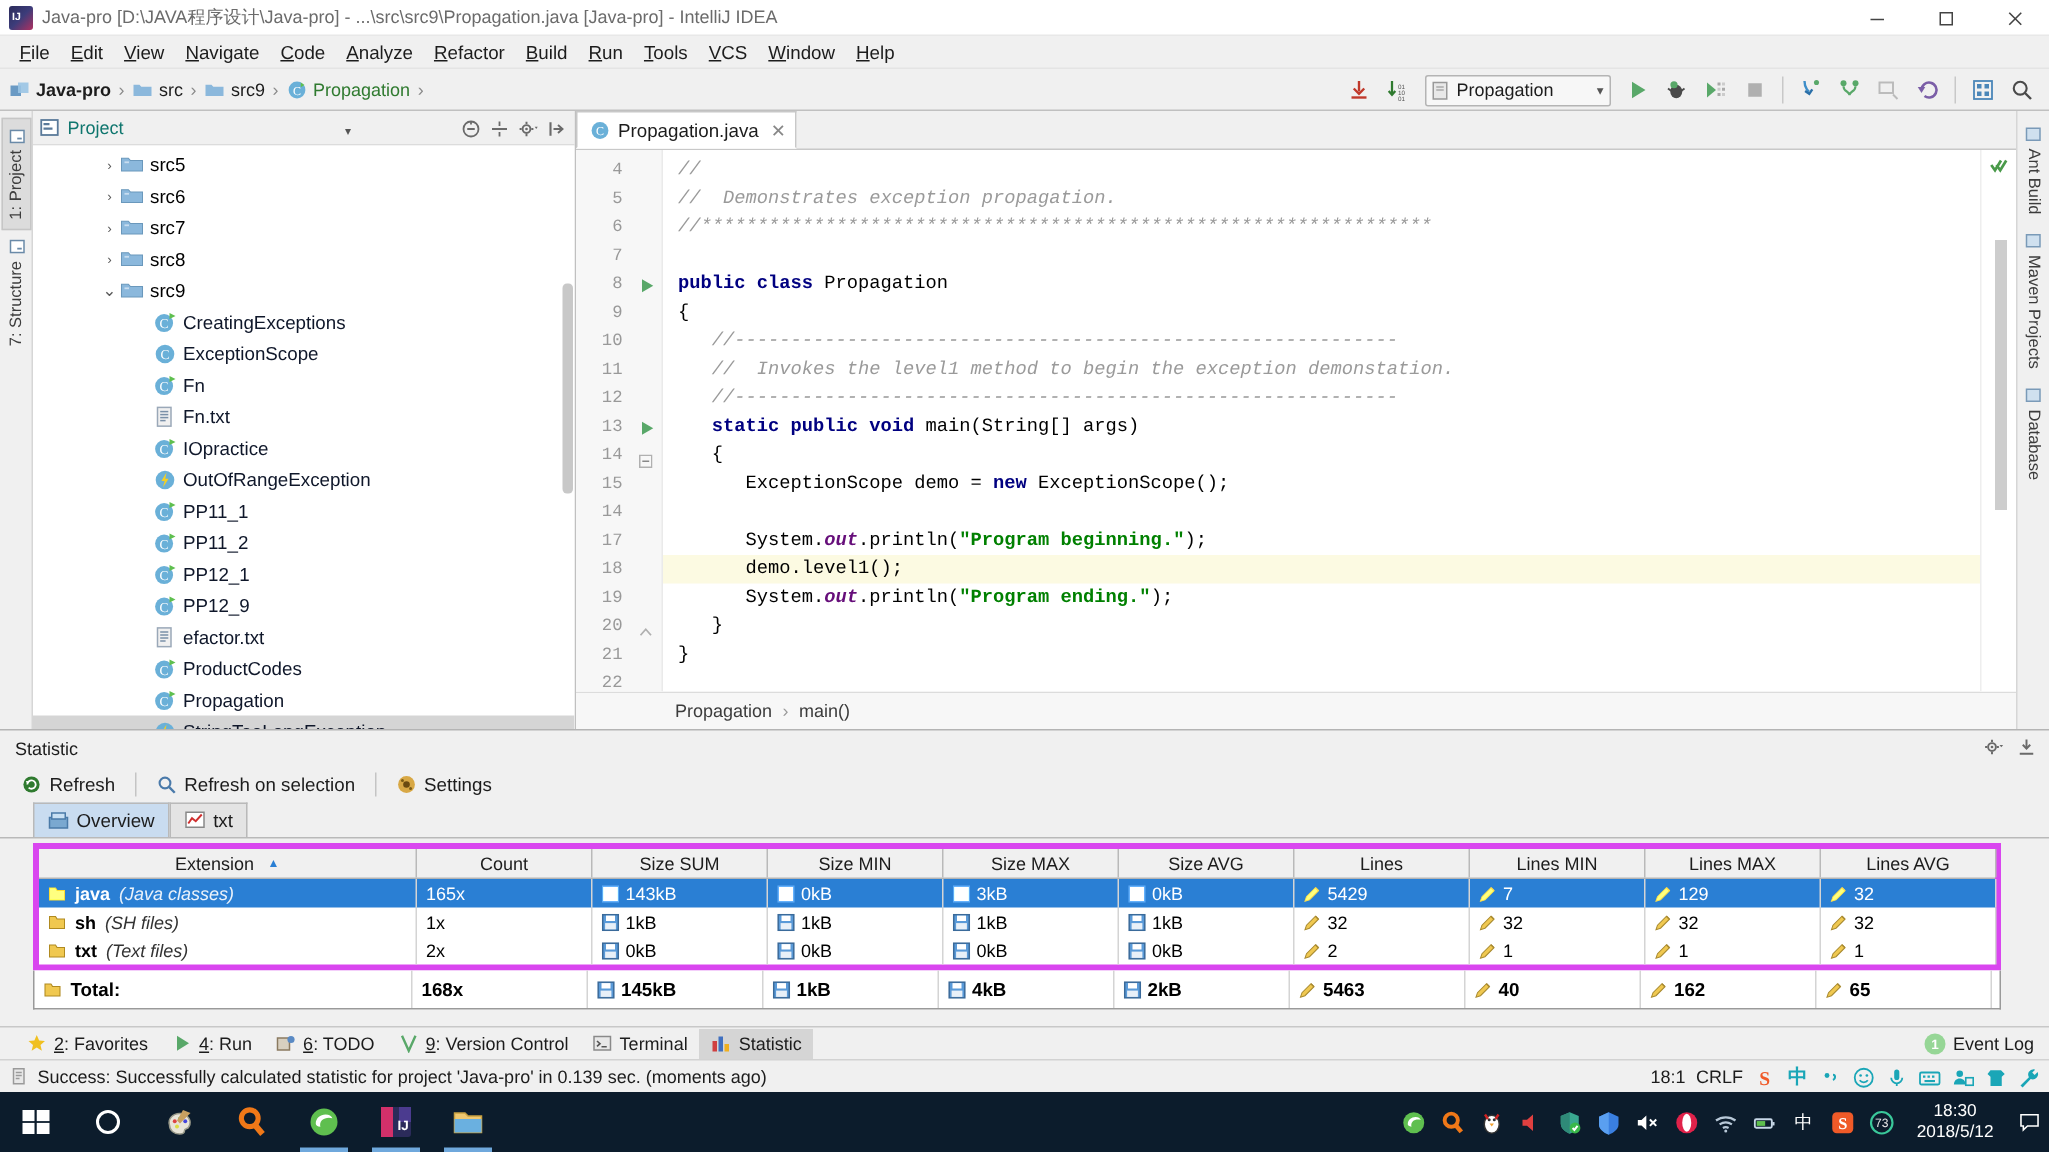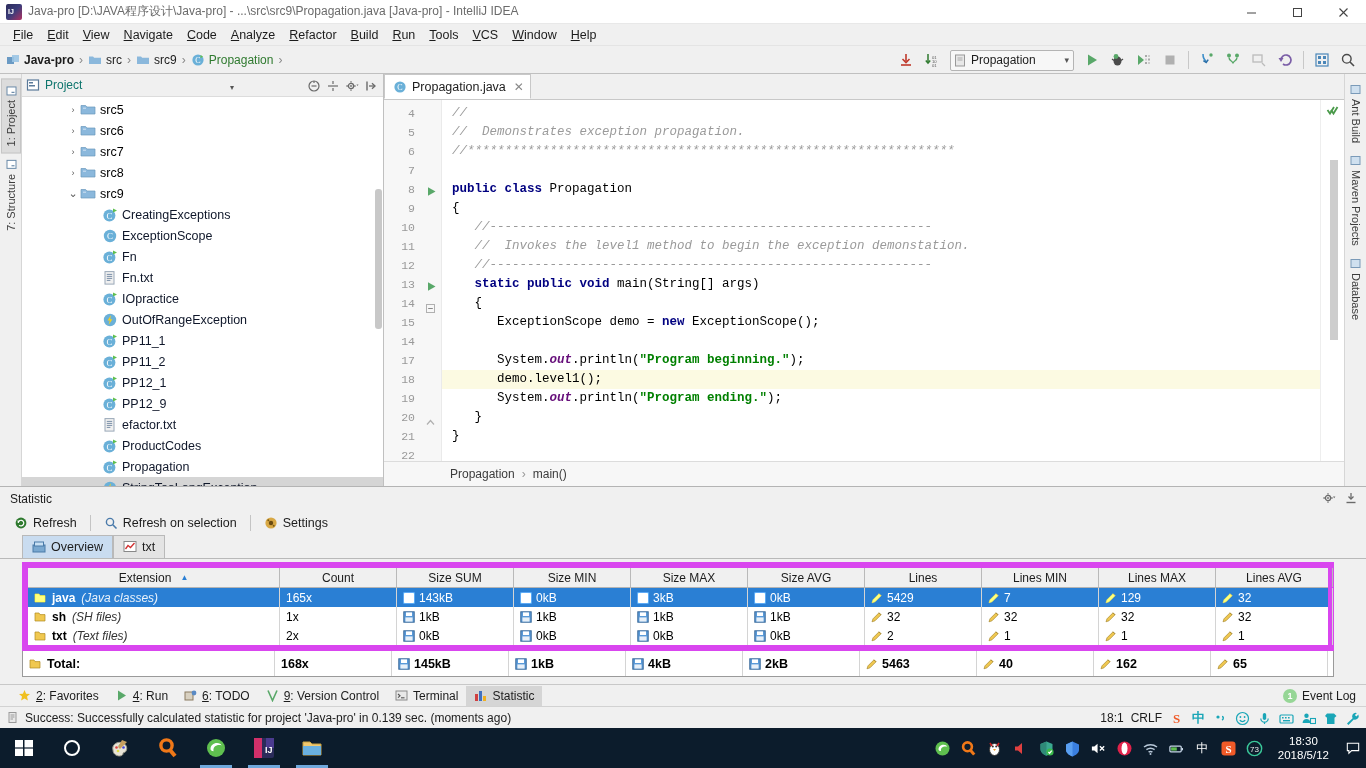--- a/index.html
+++ b/index.html
@@ -154,21 +154,21 @@
   .sp-btn { display:flex; align-items:center; gap:5px; font-size:12.5px; color:#1c1c1c; padding:2px 6px; }
   .sp-btn .sb-ico { width:14px;height:14px;flex:none; }
   .sp-divider { width:1px; height:16px; background:#c4c4c4; margin:0 3px; }
   .sp-tabs { height:24px; display:flex; align-items:flex-end; padding-left:22px; border-bottom:1px solid #b9b9b9; }
   .sp-tab { height:23px; display:flex; align-items:center; gap:5px; padding:0 9px; font-size:12.5px;
             border:1px solid #b9b9b9; border-bottom:none; background:#e4e4e4; color:#1c1c1c; }
   .sp-tab.active { background:#c9dcf0; }
   .sp-tab .st-ico { width:14px;height:14px;flex:none; }
 
   
-  .stable { margin: 3px 32px 0 22px; border:6px solid #d946ef; background:#fff; }
+  .stable { margin: 3px 32px 0 22px; border:4px solid #d946ef; background:#fff; }
   .srow { display:flex; height:19px; align-items:center; font-size:12px; }
   .srow.head { background:#f0f0f0; height:20px; border-bottom:1px solid #b4b4b4; }
   .scell { padding: 0 6px; display:flex; align-items:center; gap:4px; overflow:hidden; white-space:nowrap;
            border-right:1px solid #d4d4d4; height:100%; }
   .srow.head .scell { justify-content:center; color:#1c1c1c; border-right:1px solid #b9b9b9; }
   .srow.sel { background:#2a7fd4; color:#fff; }
   .srow.sel .scell .ci { filter: brightness(1.6); }
   .scell.ext { flex:none; width:252px; gap:6px; }
   .scell.col { flex:none; width:117px; }
   .scell .ci { width:12px;height:12px;flex:none; }

